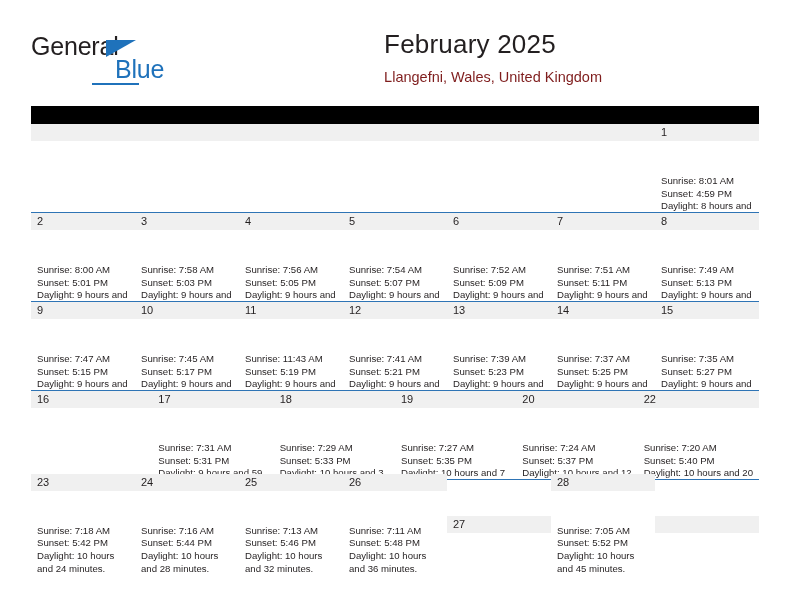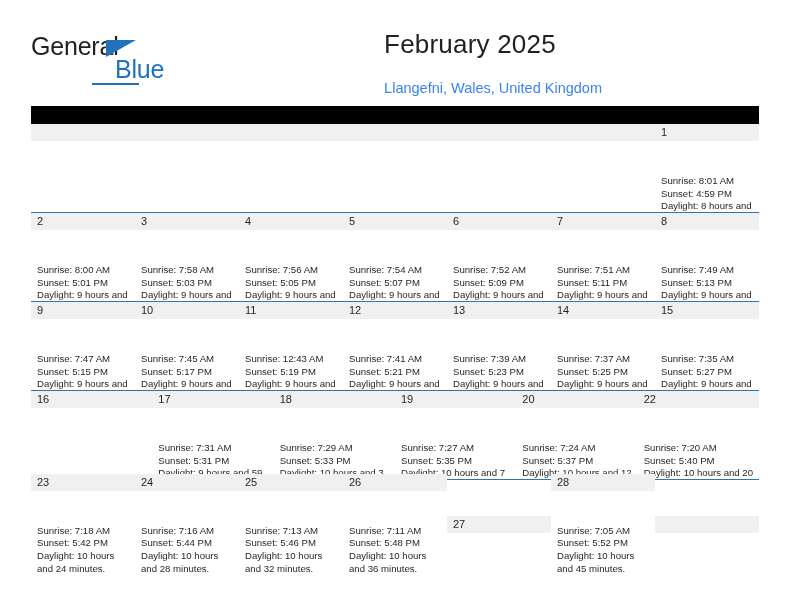--- a/index.html
+++ b/index.html
@@ -84,22 +84,22 @@
     font-size: 26px;
     line-height: 32px;
     color: #231f20;
     font-weight: normal;
     margin: 0;
     letter-spacing: 0.2px;
   }
   .cal-subtitle {
     font-size: 14.5px;
     line-height: 22px;
-    color: #3b82f6;
-    margin: 17px 0 0 0;
+    color: #7f1d1d;
+    margin: 6px 0 0 0;
     font-weight: normal;
   }
 
   
   .calendar {
     position: absolute;
     left: 31px;
     top: 106px;
     width: 728px;
   }
@@ -287,21 +287,21 @@
             <div class="daynum">10</div>
             <div class="info">
               <div>Sunrise: 7:45 AM</div>
               <div>Sunset: 5:17 PM</div>
               <div class="daylight">Daylight: 9 hours and 32 minutes.</div>
             </div>
           </div>
           <div class="cell">
             <div class="daynum">11</div>
             <div class="info">
-              <div>Sunrise: 12:43 AM</div>
+              <div>Sunrise: 11:43 AM</div>
               <div>Sunset: 5:19 PM</div>
               <div class="daylight">Daylight: 9 hours and 35 minutes.</div>
             </div>
           </div>
           <div class="cell">
             <div class="daynum">12</div>
             <div class="info">
               <div>Sunrise: 7:41 AM</div>
               <div>Sunset: 5:21 PM</div>
               <div class="daylight">Daylight: 9 hours and 39 minutes.</div>

